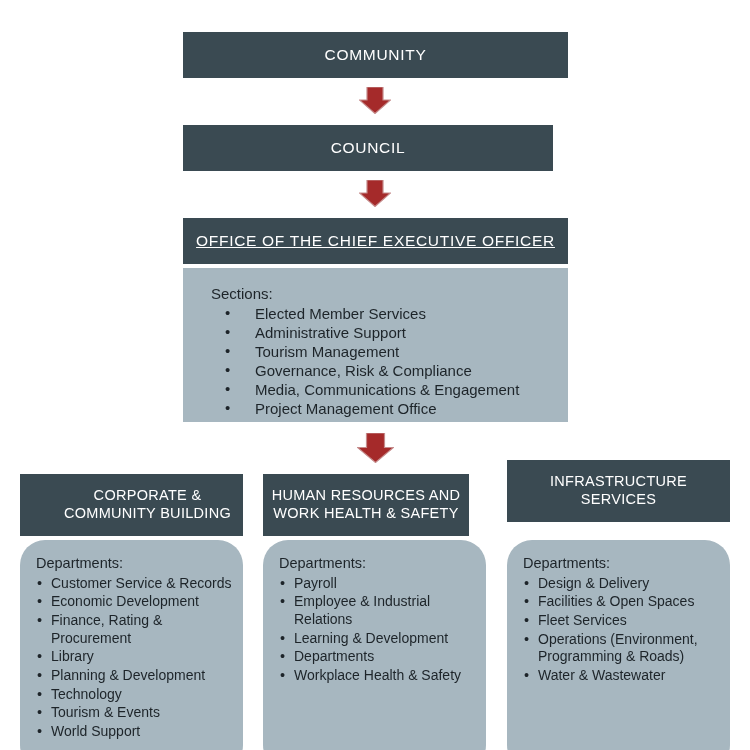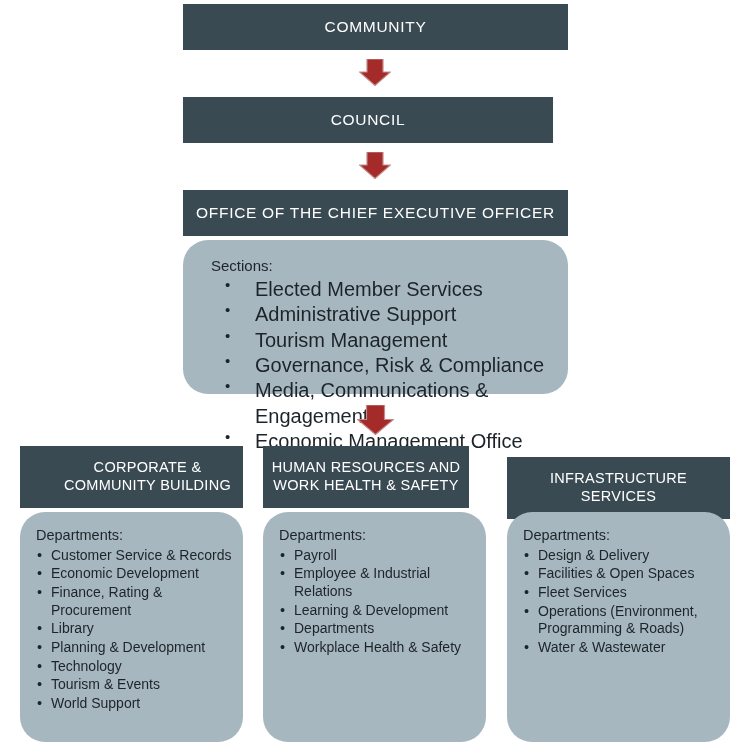--- a/index.html
+++ b/index.html
@@ -13,20 +13,21 @@
     background: #ffffff;
     font-family: "Liberation Sans", sans-serif;
     position: relative;
     overflow: hidden;
     -webkit-font-smoothing: antialiased;
   }
 
   #org-chart {
     position: absolute;
     inset: 0;
+    margin-top: 28px;
   }
 
   
   .hdr {
     position: absolute;
     background: #3a4a52;
     color: #ffffff;
     display: flex;
     align-items: center;
     justify-content: center;
@@ -49,21 +50,20 @@
 
   
   .panel {
     position: absolute;
     background: #a7b7c0;
     box-sizing: border-box;
     color: #1d2429;
   }
   .panel-ceo {
     padding: 16px 4px 10px 28px;
-    border-radius: 25px;
   }
   .panel-col {
     padding: 14px 10px 10px 16px;
     border-radius: 25px;
   }
 
   .lead {
     font-size: 15px;
     line-height: 1.28;
     margin: 0 0 2px 0;
@@ -71,21 +71,21 @@
   }
   .panel-col .lead { font-size: 14.5px; }
 
   ul.items {
     list-style: none;
     margin: 0;
     padding: 0;
   }
   ul.items li {
     position: relative;
-    font-size: 20px;
+    font-size: 15px;
     line-height: 1.235;
     color: #1d2429;
     margin: 0 0 1px 0;
   }
   
   .panel-ceo ul.items li {
     padding-left: 44px;
     margin-bottom: 0px;
     line-height: 1.265;
   }
@@ -137,33 +137,33 @@
   <div class="hdr hdr-top" style="left:183px; top:97px; width:370px; height:46px;">
     <span>COUNCIL</span>
   </div>
 
   <span class="arrow" style="left:359px; top:152px; width:32px; height:27px;">
     <svg width="32" height="27" viewBox="0 0 32 27" aria-hidden="true">
       <polygon points="8,0 24,0 24,13 31.5,13 16,26.5 0.5,13 8,13" fill="#A52A2A" stroke="#C58B8B" stroke-width="1.2"></polygon>
     </svg>
   </span>
 
-  <div class="hdr hdr-top" style="left:183px; top:190px; width:385px; height:46px;">
+  <div class="hdr hdr-top" style="left:183px; top:190px; width:385px; height:46px;text-decoration:underline;">
     <span>OFFICE OF THE CHIEF EXECUTIVE OFFICER</span>
   </div>
 
   <div class="panel panel-ceo" style="left:183px; top:240px; width:385px; height:154px;">
     <p class="lead">Sections:</p>
     <ul class="items">
       <li>Elected Member Services</li>
       <li>Administrative Support</li>
       <li>Tourism Management</li>
       <li>Governance, Risk &amp; Compliance</li>
       <li>Media, Communications &amp; Engagement</li>
-      <li>Economic Management Office</li>
+      <li>Project Management Office</li>
     </ul>
   </div>
 
   <span class="arrow" style="left:357px; top:405px; width:37px; height:30px;">
     <svg width="37" height="30" viewBox="0 0 37 30" aria-hidden="true">
       <polygon points="9.5,0 27.5,0 27.5,14.5 36.5,14.5 18.5,29.5 0.5,14.5 9.5,14.5" fill="#A52A2A" stroke="#C58B8B" stroke-width="1.2"></polygon>
     </svg>
   </span>
 
   <div class="hdr hdr-col" style="left:20px; top:446px; width:223px; height:62px;padding-left:40px;">
@@ -192,21 +192,21 @@
     <p class="lead">Departments:</p>
     <ul class="items">
       <li>Payroll</li>
       <li>Employee &amp; Industrial Relations</li>
       <li>Learning &amp; Development</li>
       <li>Departments</li>
       <li>Workplace Health &amp; Safety</li>
     </ul>
   </div>
 
-  <div class="hdr hdr-col" style="left:507px; top:457px; width:223px; height:62px;">
+  <div class="hdr hdr-col" style="left:507px; top:432px; width:223px; height:62px;">
     <span class="ln">INFRASTRUCTURE</span>
     <span class="ln">SERVICES</span>
   </div>
   <div class="panel panel-col" style="left:507px; top:512px; width:223px; height:230px;">
     <p class="lead">Departments:</p>
     <ul class="items">
       <li>Design &amp; Delivery</li>
       <li>Facilities &amp; Open Spaces</li>
       <li>Fleet Services</li>
       <li>Operations (Environment, Programming &amp; Roads)</li>

